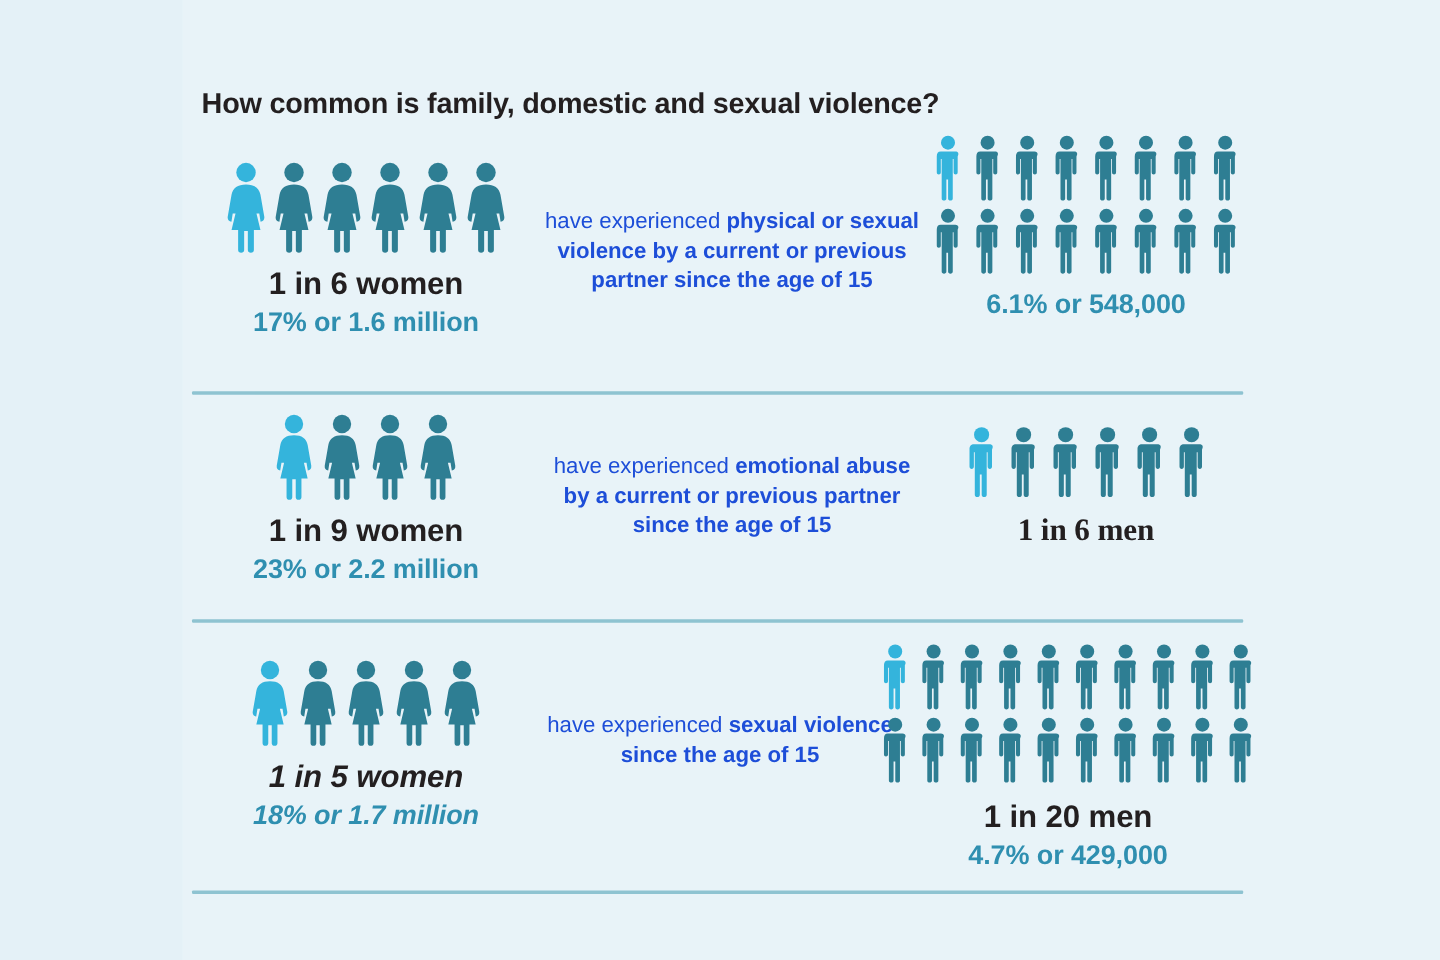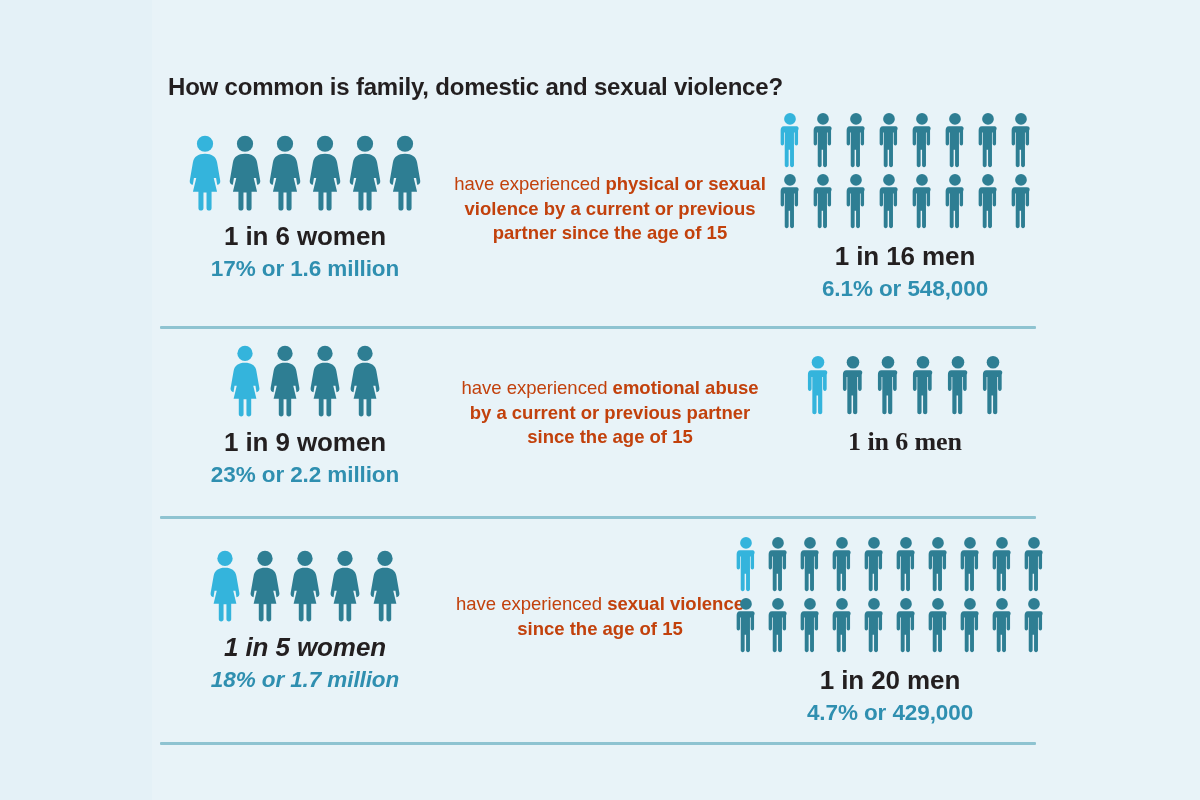--- a/index.html
+++ b/index.html
@@ -65,21 +65,21 @@
     font-size: 22.5px;
     font-weight: bold;
     color: #2f8fb0;
     white-space: nowrap;
     margin-top: 4px;
     letter-spacing: -0.1px;
   }
   .center-text {
     text-align: center;
     font-size: 18.5px;
-    color: #c2410c;
+    color: #1d4ed8;
     line-height: 1.33;
     font-weight: normal;
   }
   .center-text b { font-weight: bold; }
 </style>
 </head>
 <body>
 
 <div id="panel"></div>
 
@@ -226,21 +226,20 @@
           <path d="M29.3 21H10.7C7 21 5.6 23.6 5.6 27.2v20.3c0 1.8 1.1 2.9 2.6 2.9s2.6-1.1 2.6-2.9V30.4h1.1v50.6c0 1.7 1.3 2.8 3 2.8s3-1.1 3-2.8V56.9h2.2v24.1c0 1.7 1.3 2.8 3 2.8s3-1.1 3-2.8V30.4h1.1v17.1c0 1.8 1.1 2.9 2.6 2.9s2.6-1.1 2.6-2.9V27.2C34.4 23.6 33 21 29.3 21z"></path>
         </g>
       </svg>
       <svg class="fig" width="26" height="56" viewBox="0 0 40 84" xmlns="http://www.w3.org/2000/svg">
         <g fill="#2e7e93">
           <circle cx="20" cy="9.5" r="9"></circle>
           <path d="M29.3 21H10.7C7 21 5.6 23.6 5.6 27.2v20.3c0 1.8 1.1 2.9 2.6 2.9s2.6-1.1 2.6-2.9V30.4h1.1v50.6c0 1.7 1.3 2.8 3 2.8s3-1.1 3-2.8V56.9h2.2v24.1c0 1.7 1.3 2.8 3 2.8s3-1.1 3-2.8V30.4h1.1v17.1c0 1.8 1.1 2.9 2.6 2.9s2.6-1.1 2.6-2.9V27.2C34.4 23.6 33 21 29.3 21z"></path>
         </g>
       </svg>
     </div>
-  <div class="label-main">1 in 16 men</div>
   <div class="label-sub">6.1% or 548,000</div>
 </div>
 
 <div class="divider" style="top:516px;"></div>
 
 <div class="col" id="r2-women" style="left:160px; top:345px; width:290px;">
   <div class="figures" id="r2-women-figs" style="gap: 6px; width: 154px; margin-left: auto; margin-right: auto; margin-bottom: 10px;">
       <svg class="fig" width="34" height="72" viewBox="0 0 40 84" xmlns="http://www.w3.org/2000/svg">
         <g fill="#34b4dc">
           <circle cx="20" cy="9.5" r="9"></circle>

